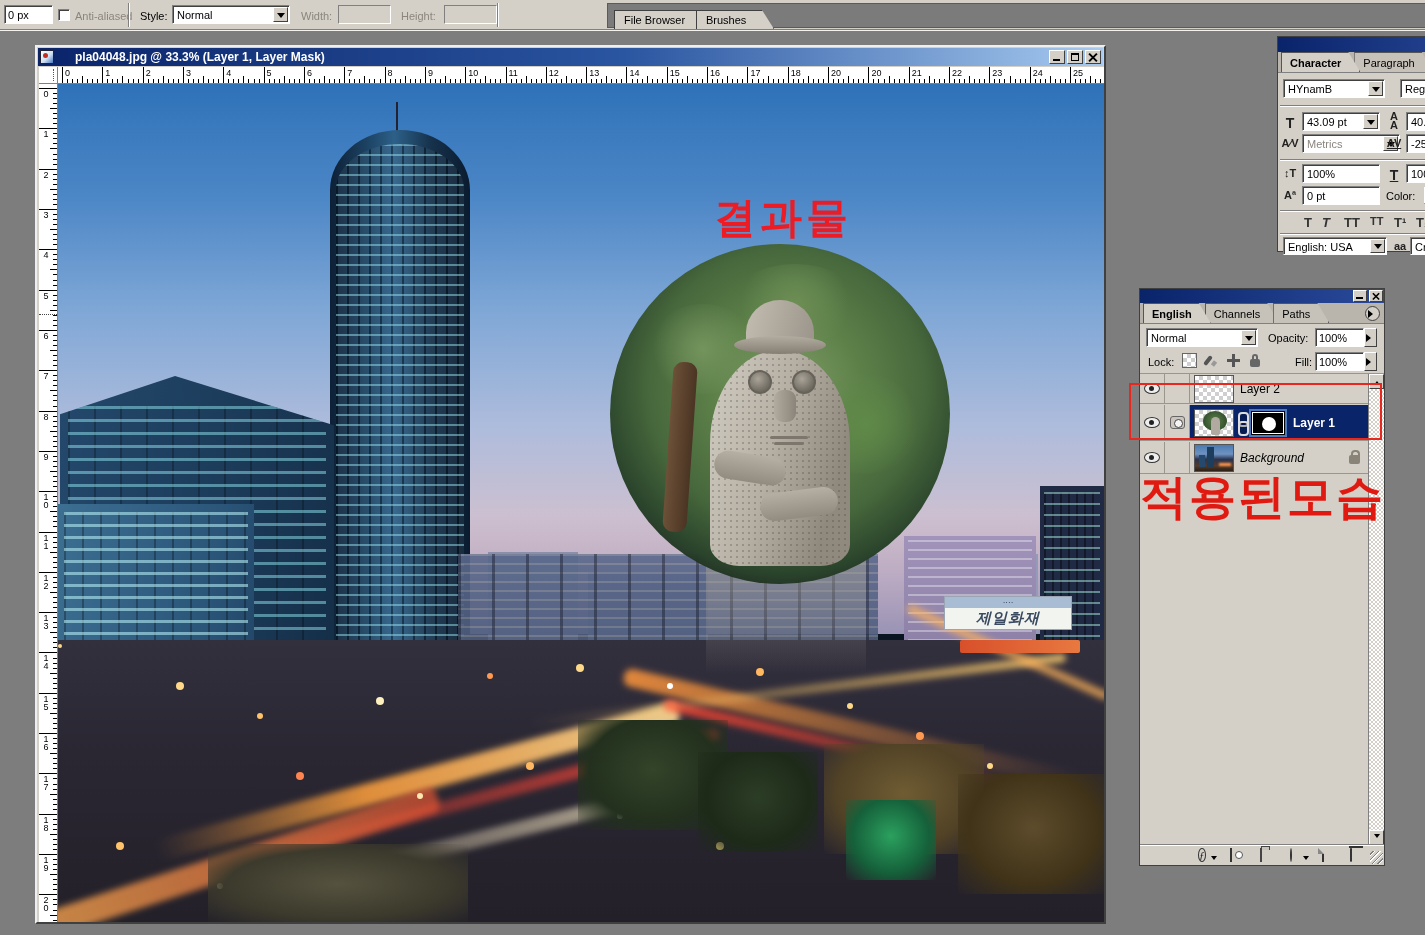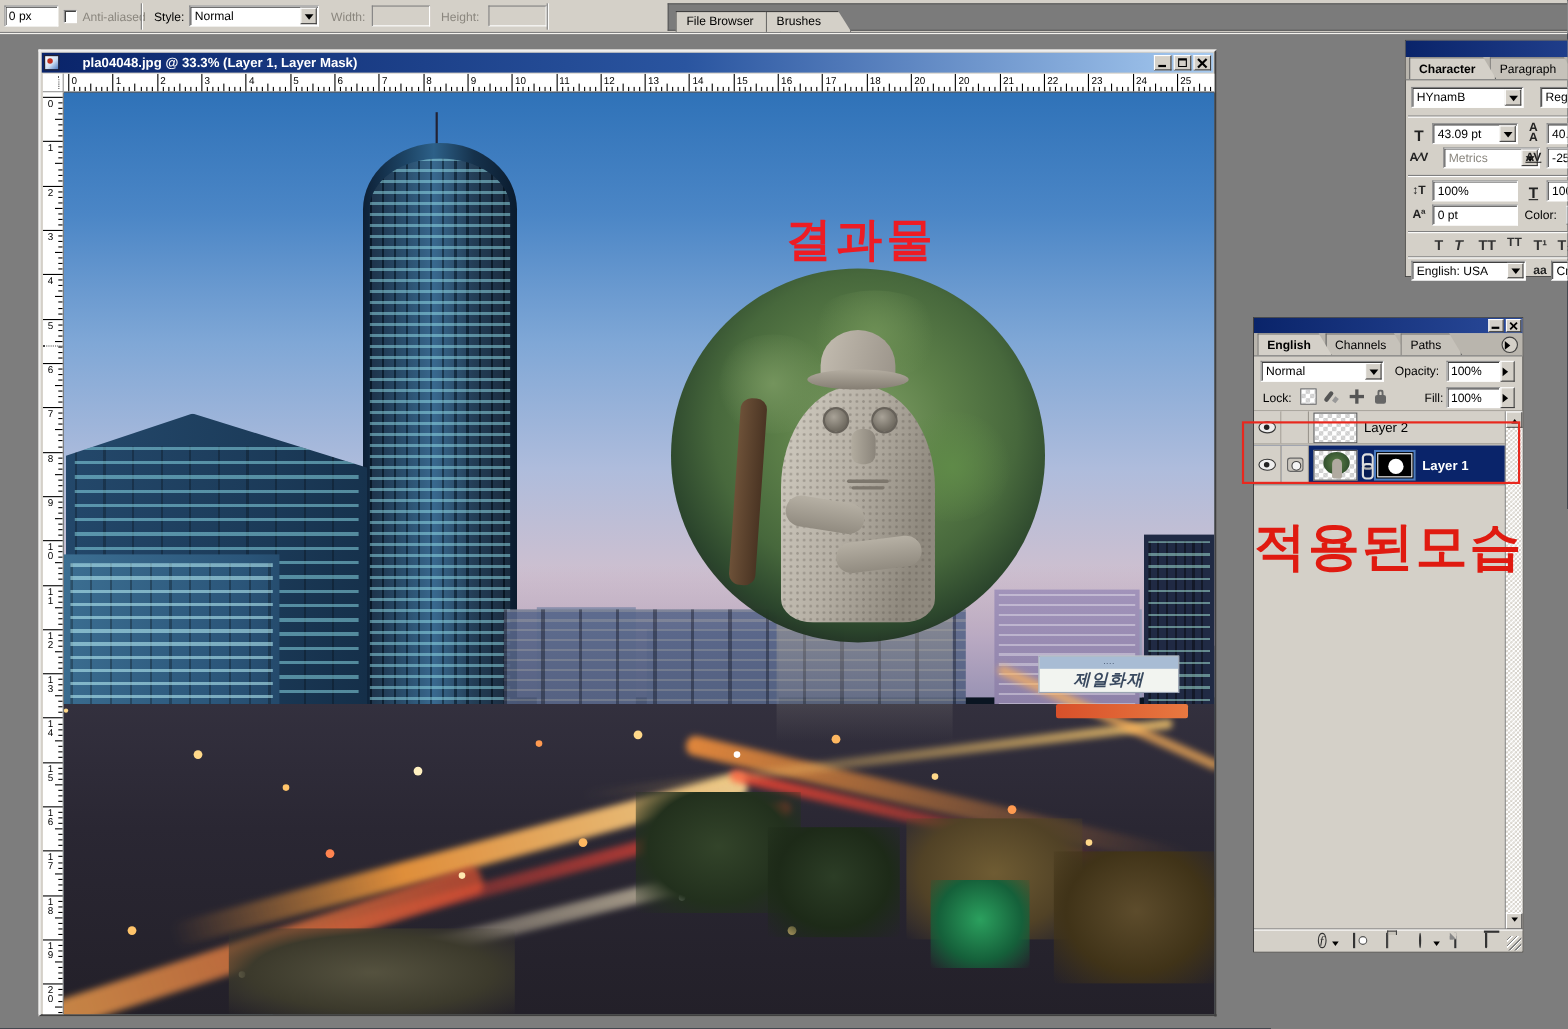--- a/index.html
+++ b/index.html
@@ -725,21 +725,21 @@
     <span>43.09 pt</span>
     <span class="dd-btn">
         <span class="tri-down"></span>
       </span>
   </div>
   <span class="cicon" style="left:106px;top:75px;line-height:9px;">A<br>A</span>
   <div class="cfield" style="left:128px;top:75px;width:90px;">
     <span>40.</span>
   </div>
   <span class="cicon" style="left:2px;top:100px;">A∕V</span>
-  <div class="cfield" style="left:34px;top:97px;width:88px;">
+  <div class="cfield" style="left:24px;top:97px;width:98px;">
     <span style="color:#8a867e">Metrics</span>
     <span class="dd-btn">
         <span class="tri-down"></span>
       </span>
   </div>
   <span class="cicon" style="left:106px;top:100px;text-decoration:underline;">AV</span>
   <div class="cfield" style="left:128px;top:97px;width:90px;">
     <span>-25</span>
   </div>
   <div class="abs groove-h" style="left:2px;right:2px;top:122px;"></div>
@@ -851,20 +851,33 @@
           <span class="mask-mode"></span>
         </div>
       <div class="layer-thumb checker">
         <span style="position:absolute;left:8px;top:1px;width:24px;height:20px;border-radius:50%;background:radial-gradient(circle,#5d8049 0%,#32502e 75%,rgba(20,30,20,.8) 100%);"></span>
         <span style="position:absolute;left:16px;top:7px;width:9px;height:18px;border-radius:5px 5px 2px 2px;background:#b0aaa0;"></span>
       </div>
       <span class="link-icon"></span>
       <span id="mask-thumb"></span>
       <span class="layer-name" style="font-weight:bold;">Layer 1</span>
     </div>
+    <div class="layer-row" style="top:68px;height:32px;">
+      <div class="eye-cell">
+          <span class="eye"></span>
+        </div>
+      <div class="mode-cell"></div>
+      <div class="layer-thumb" style="background:linear-gradient(180deg,#4a7ab0 0%,#6f93c2 35%,#2a3450 55%,#553a28 80%,#2a2018 100%);">
+        <span style="position:absolute;left:12px;top:2px;width:7px;height:20px;background:#1d3d5c;"></span>
+        <span style="position:absolute;left:4px;top:10px;width:6px;height:12px;background:#24496c;"></span>
+        <span style="position:absolute;left:24px;top:18px;width:12px;height:3px;background:#ff9a50;filter:blur(1px);"></span>
+      </div>
+      <span class="layer-name" style="font-style:italic;">Background</span>
+      <span class="lock-glyph"></span>
+    </div>
     <div id="layer-scroll">
       <span class="scroll-btn" style="top:0;">
           <span class="tri-up-s"></span>
         </span>
       <div id="scroll-track" class="checker-fine"></div>
       <span class="scroll-btn" style="bottom:0;">
           <span class="tri-down-s"></span>
         </span>
     </div>
   </div>

